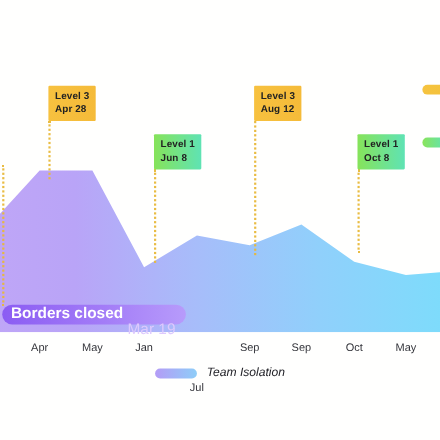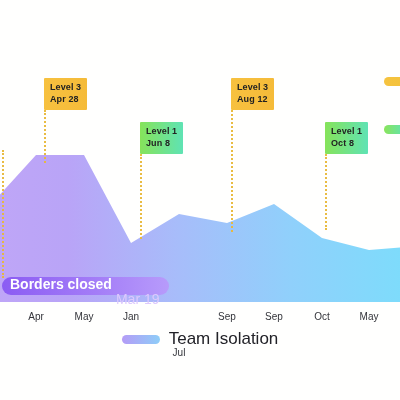--- a/index.html
+++ b/index.html
@@ -124,23 +124,24 @@
     justify-content: center;
     gap: 9px;
   }
   .legend .swatch {
     width: 38px;
     height: 9px;
     border-radius: 5px;
     background: linear-gradient(90deg, #b49cf6 0%, #8ecdf8 100%);
   }
   .legend .lbl {
-    font-size: 17px;
+    font-size: 11px;
     color: #222228;
     font-weight: 400;
+    font-style: italic;
   }
 </style>
 </head>
 <body>
 
 <div id="root">
 
   <div class="plot">
     <svg viewBox="0 0 400 302" preserveAspectRatio="none">
       <defs>

